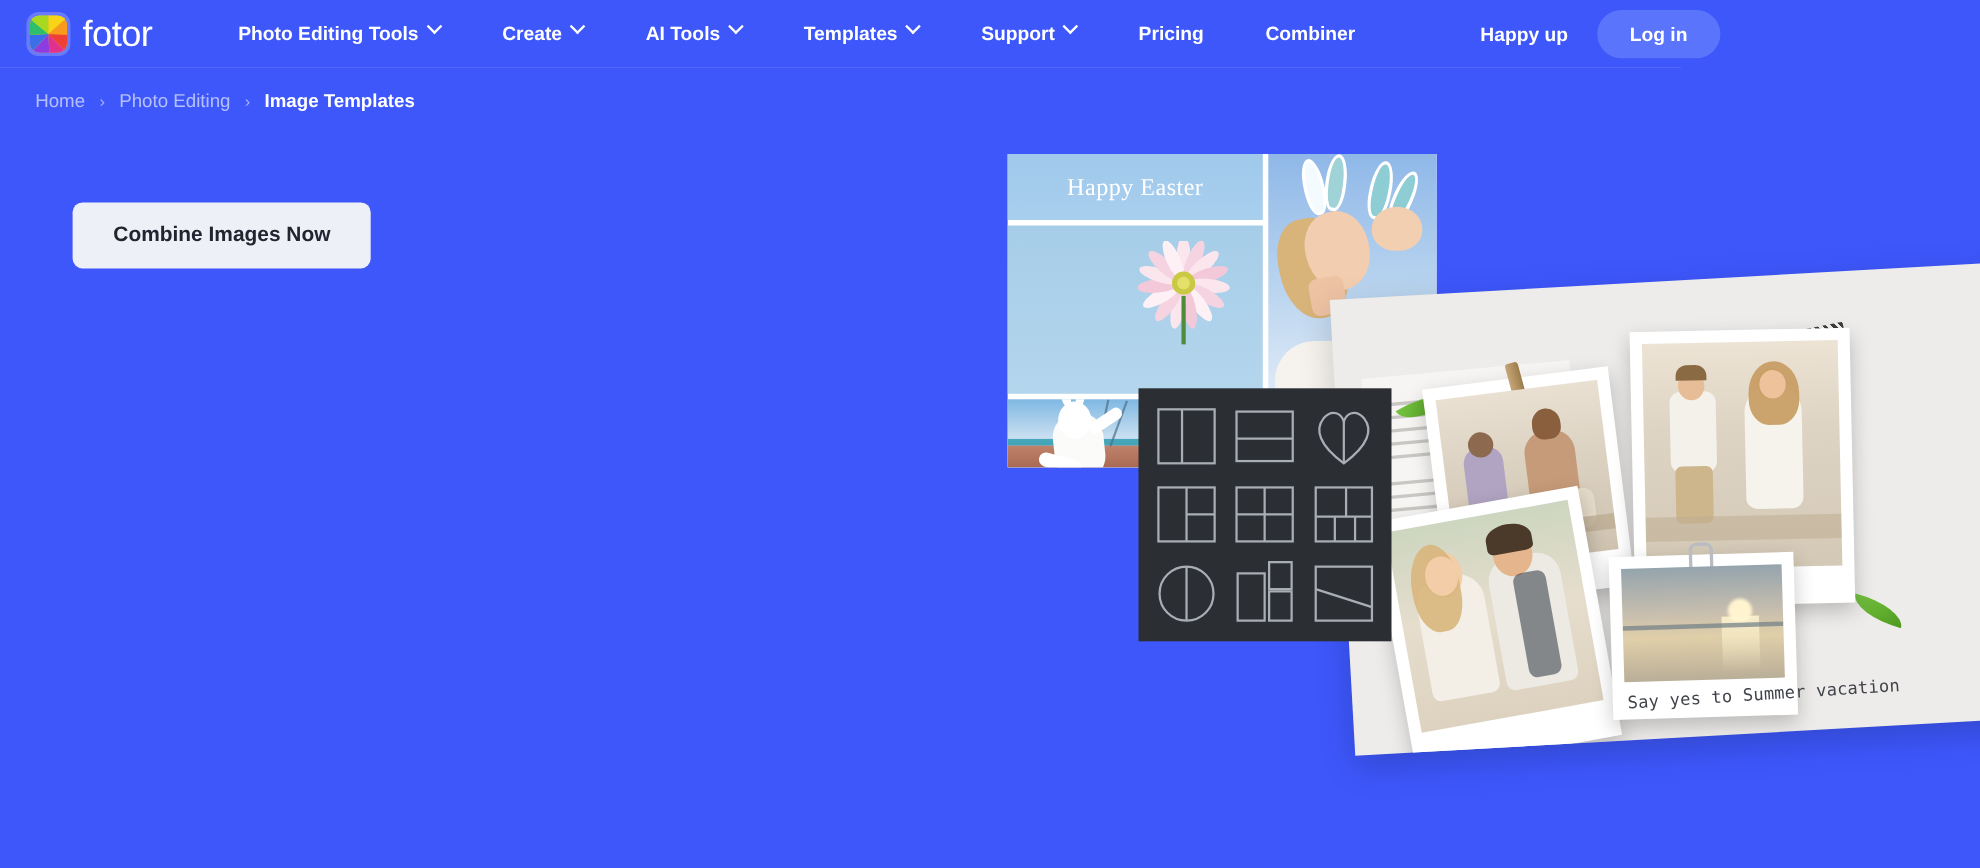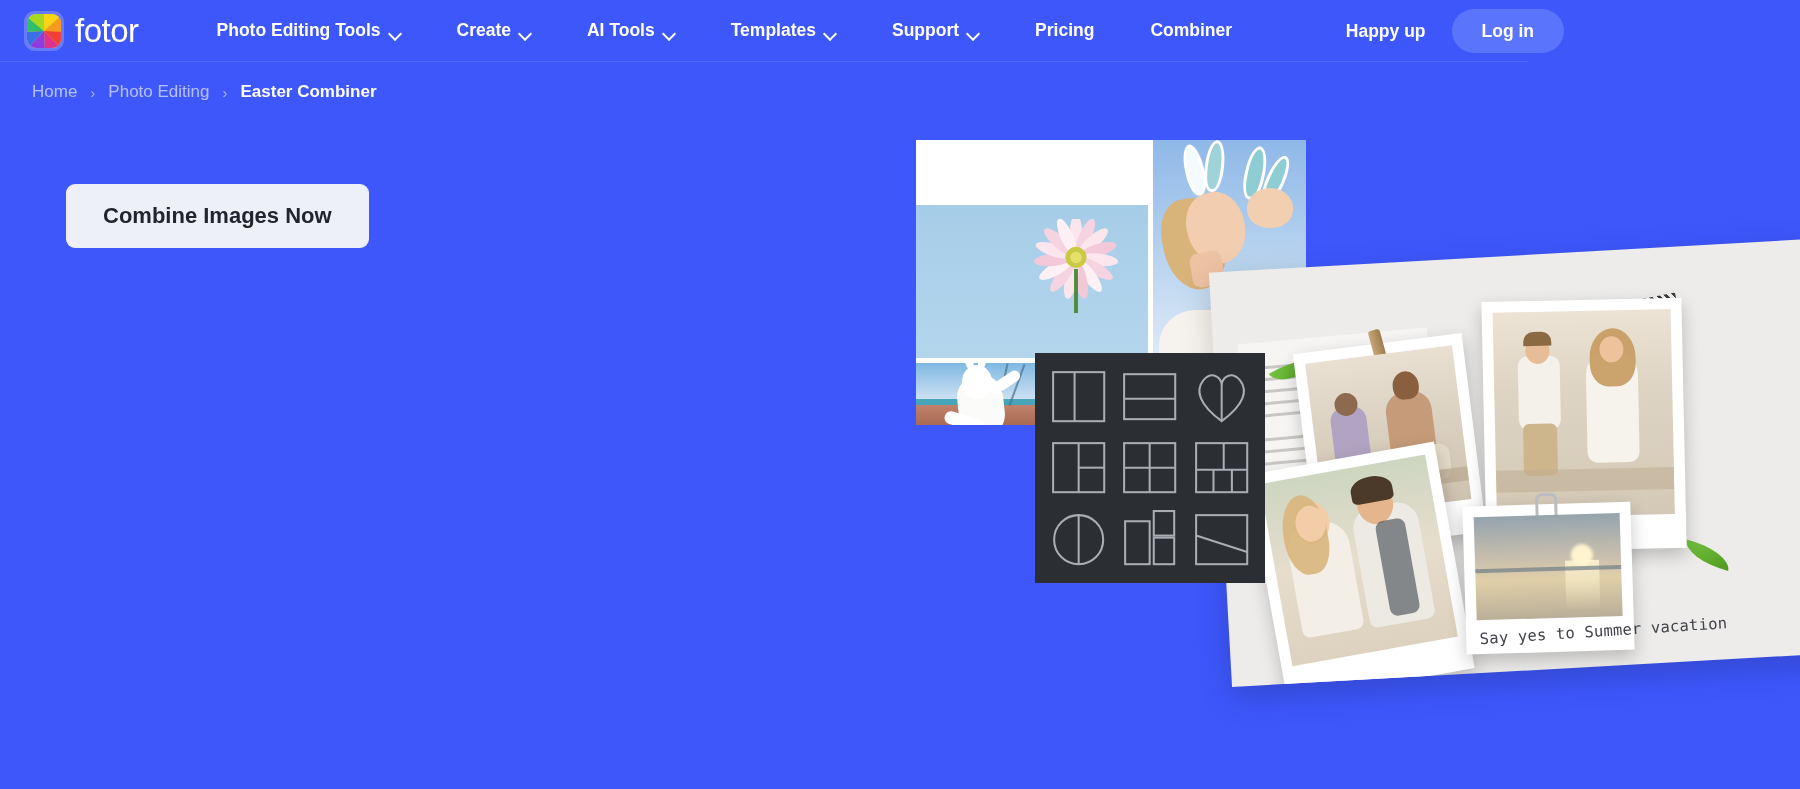--- a/index.html
+++ b/index.html
@@ -50,21 +50,21 @@
     line-height: 1;
   }
   .nav {
     display: flex;
     align-items: center;
     margin-left: 50px;
     gap: 0px;
   }
   .nav-item {
     display: flex;
-    align-items: flex-end;
+    align-items: flex-start;
     gap: 9px;
     color: #ffffff;
     font-size: 17.5px;
     font-weight: 600;
     padding: 0 28px;
     white-space: nowrap;
     cursor: pointer;
   }
   .chev {
     display: inline-block;
@@ -161,21 +161,21 @@
     font-weight: 400;
     line-height: 1.72;
     margin: 28px 0 0 0;
     max-width: 740px;
   }
   .cta-btn {
     display: inline-block;
     margin-top: 44px;
     background: #eef0f8;
     color: #222430;
-    font-size: 22px;
+    font-size: 19px;
     font-weight: 600;
     border: none;
     border-radius: 9px;
     padding: 19px 37px;
     cursor: pointer;
     font-family: "Liberation Sans", sans-serif;
   }
 
   
   .artwork {
@@ -471,21 +471,21 @@
     <div class="signup-btn">Happy up</div>
     <div class="login-btn">Log in</div>
   </div>
 </div>
 
 <div class="breadcrumb">
   <span class="crumb">Home</span>
   <span class="crumb-sep">›</span>
   <span class="crumb">Photo Editing</span>
   <span class="crumb-sep">›</span>
-  <span class="crumb current">Easter Combiner</span>
+  <span class="crumb current">Image Templates</span>
 </div>
 
 <div class="hero-left">
   <button class="cta-btn">Combine Images Now</button>
 </div>
 
 <div class="artwork">
 
   <div class="board">
     <div class="board-bg-text">
@@ -550,20 +550,23 @@
         <div style="position:absolute;left:96px;top:30px;width:22px;height:22px;background:#fff4cf;border-radius:50%;filter:blur(1.5px);"></div>
         <div style="position:absolute;left:90px;top:46px;width:34px;height:50px;background:linear-gradient(180deg,rgba(255,246,210,.85),rgba(255,246,210,0));"></div>
         <div style="position:absolute;left:0;top:52px;width:100%;height:4px;background:#6d7d86;opacity:.7;"></div>
       </div>
     </div>
 
     <div class="board-caption">Say yes to Summer vacation</div>
   </div>
 
   <div class="collage">
+    <div class="cell cell-easter">
+      <span class="easter-text">Happy Easter</span>
+    </div>
 
     <div class="cell cell-flower">
       <div class="flower">
         <svg viewBox="0 0 100 100" aria-hidden="true">
           <g transform="translate(50,40)">
             <g id="pt">
                 <ellipse cx="0" cy="-24" rx="6.5" ry="20" fill="#f7dbe6"></ellipse>
               </g>
             <g>
               <ellipse cx="0" cy="-24" rx="6.5" ry="20" fill="#fbe6ee"></ellipse>

